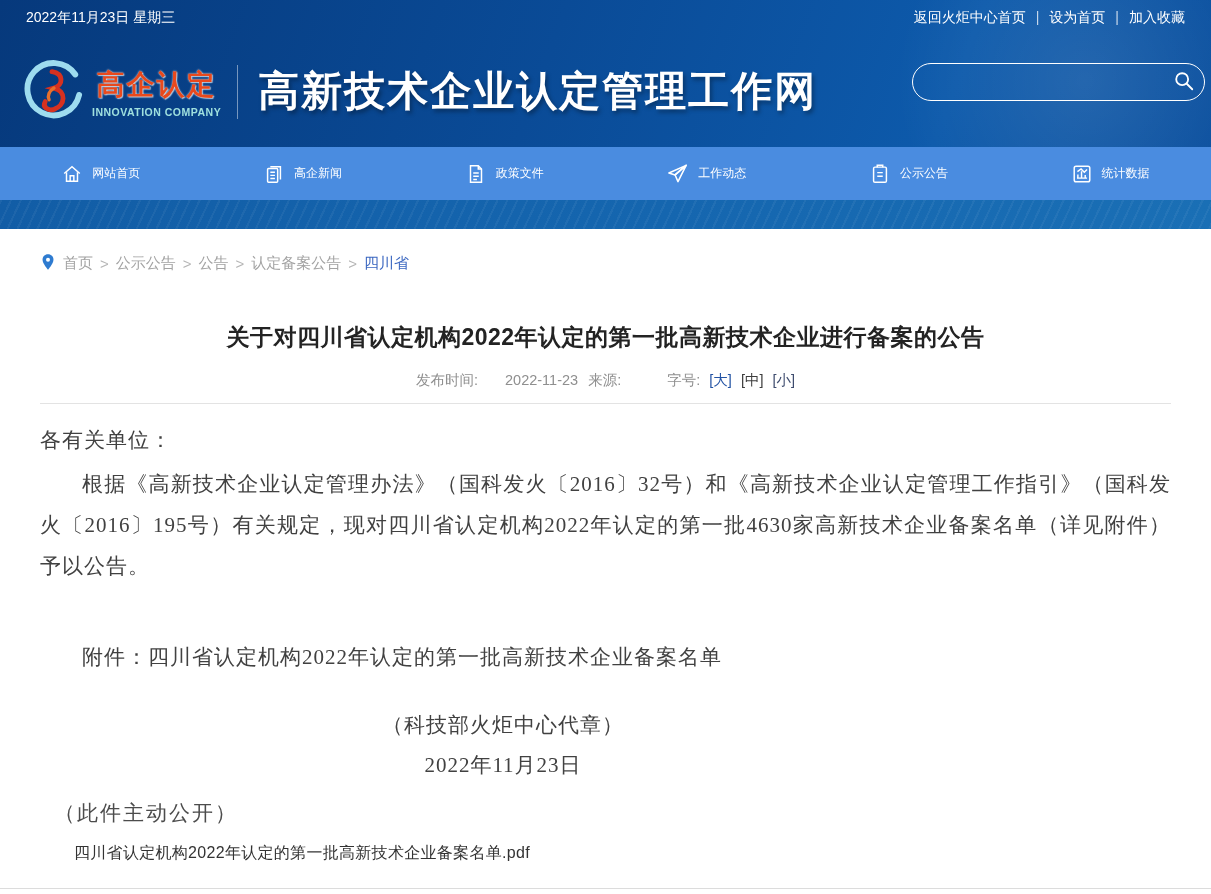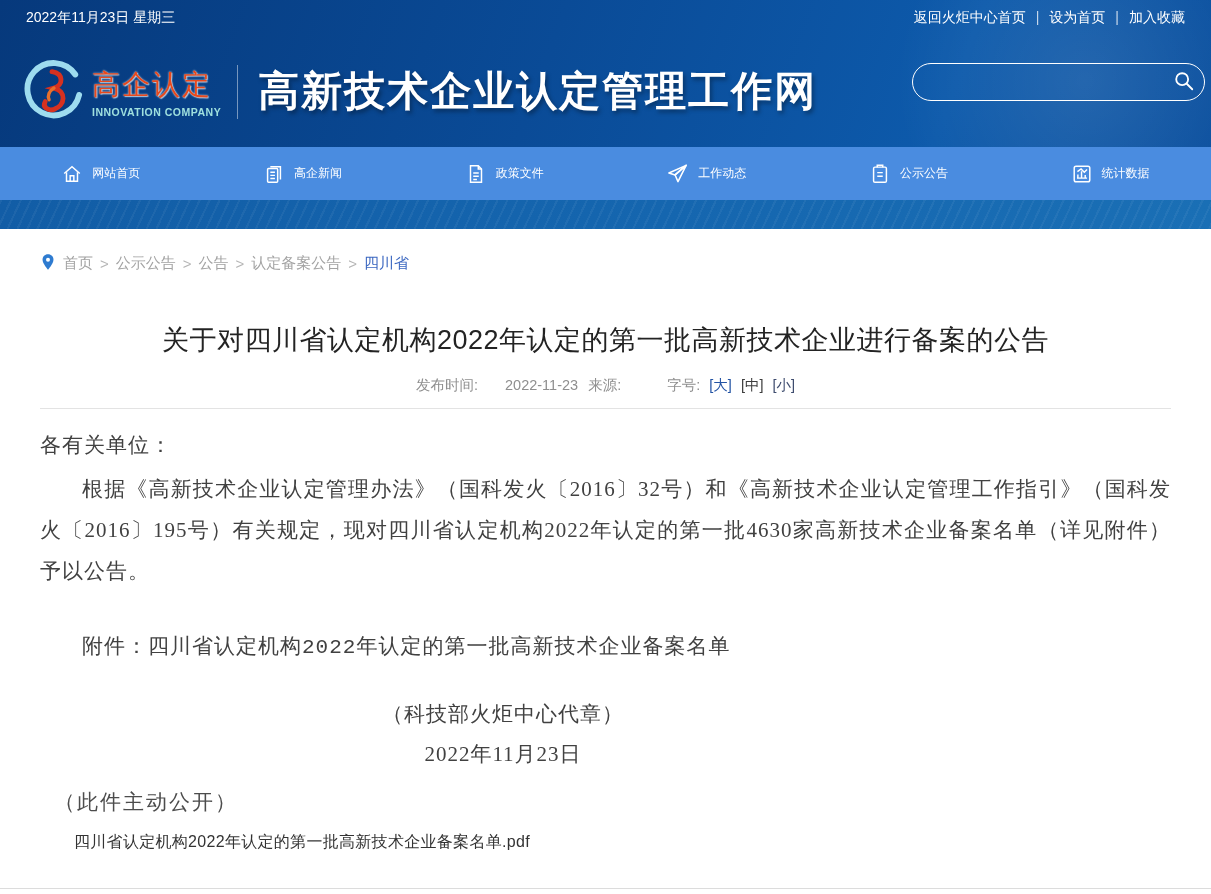--- a/index.html
+++ b/index.html
@@ -12,22 +12,22 @@
     background:radial-gradient(circle at 70% 55%, rgba(255,255,255,.10), rgba(255,255,255,0) 62%); pointer-events:none; }
 
   .topbar { height:36px; display:flex; justify-content:space-between; align-items:center;
     padding:0 26px; color:#fff; font-size:14px; position:relative; z-index:2; }
   .toplinks { display:flex; align-items:flex-start; gap:10px; }
   .toplinks a { color:#fff; text-decoration:none; cursor:pointer; }
   .toplink-sep { color:rgba(255,255,255,.75); }
 
   .header { height:111px; display:flex; align-items:center; padding:0 22px; position:relative; z-index:2; }
   .logo { display:flex; align-items:center; gap:8px; cursor:pointer; }
-  .logo-text .cn { font-size:28px; font-weight:normal; color:#e8491d; letter-spacing:2px;
-    text-shadow:0 0 2px rgba(255,255,255,.85), 1px 1px 1px rgba(255,255,255,.6); }
+  .logo-text .cn { font-size:28px; font-weight:bold; color:#e8491d; letter-spacing:2px;
+    text-shadow:0 0 2px rgba(255,255,255,.85), 1px 1px 1px rgba(255,255,255,.6);text-align:center; }
   .logo-text .en { font-size:10.5px; color:#9fe0de; letter-spacing:.5px; margin-top:2px; font-weight:bold; }
   .logo-sep { width:1px; height:54px; background:rgba(255,255,255,.45); margin:0 20px 0 16px; }
   .site-title { font-size:41px; font-weight:bold; color:#fff; letter-spacing:2px; white-space:nowrap;
     text-shadow:2px 3px 4px rgba(0,0,0,.35); }
   .search { position:absolute; right:6px; top:27px; width:293px; height:38px;
     border:1px solid #fff; border-radius:19px; display:flex; align-items:center; }
   .search input { flex:1; height:100%; background:transparent; border:none; outline:none;
     padding:0 10px 0 18px; color:#fff; font-size:15px; }
   .search .sbtn { width:40px; height:100%; display:flex; align-items:center; justify-content:center;
     cursor:pointer; background:transparent; border:none; }
@@ -42,33 +42,33 @@
   .strip::before { content:""; position:absolute; inset:0;
     background:repeating-linear-gradient(115deg, rgba(255,255,255,.05) 0 2px, rgba(255,255,255,0) 2px 9px); }
 
   
   .content { padding:0 40px; position:relative; height:665px; }
   .breadcrumb { padding-top:24px; display:flex; align-items:center; gap:7px; font-size:15px; color:#a3a3a3; }
   .crumb { cursor:pointer; }
   .crumb-sep { color:#b5b5b5; }
   .crumb.current { color:#3a66c0; }
 
-  .art-title { margin-top:48px; text-align:center; font-size:27px; font-weight:normal; color:#232323; letter-spacing:.5px; }
+  .art-title { margin-top:48px; text-align:center; font-size:23px; font-weight:bold; color:#232323; letter-spacing:.5px; }
   .art-meta { margin-top:18px; text-align:center; font-size:14.5px; color:#8f8f8f; }
   .art-meta .gap { display:inline-block; width:38px; }
   .fs-btn { cursor:pointer; margin-left:5px; }
   .fs-large { color:#2353a4; }
   .fs-mid { color:#3d3d3d; }
   .fs-small { color:#3e4c6e; }
   .divider { margin-top:13px; border-top:1px solid #e3e3e3; }
 
   .body-text { font-family:"Liberation Serif","DejaVu Serif",serif; color:#414141; font-size:21px; }
   .salutation { margin-top:22px; letter-spacing:1px; }
   .main-para { margin-top:10px; text-indent:2em; line-height:41px; letter-spacing:1px; text-align:justify; }
-  .attachment-line { margin-top:40px; text-indent:2em; letter-spacing:1px;font-family:Liberation Mono, monospace; }
+  .attachment-line { margin-top:56px; text-indent:2em; letter-spacing:1px; }
   .signature { margin-top:34px; text-align:center; padding-right:205px; line-height:40px; letter-spacing:1px; }
   .disclosure { margin-top:14px; padding-left:14px; color:#4c4c4c; letter-spacing:2px; }
   .pdf-link { margin-top:16px; padding-left:34px; font-family:"Liberation Sans",sans-serif;
     font-size:16px; color:#333; cursor:pointer; letter-spacing:.3px; }
   .bottom-line { position:absolute; left:0; right:0; bottom:5px; border-top:1px solid #dcdcdc; }
 </style>
 </head>
 <body>
 
 <div class="hero">

